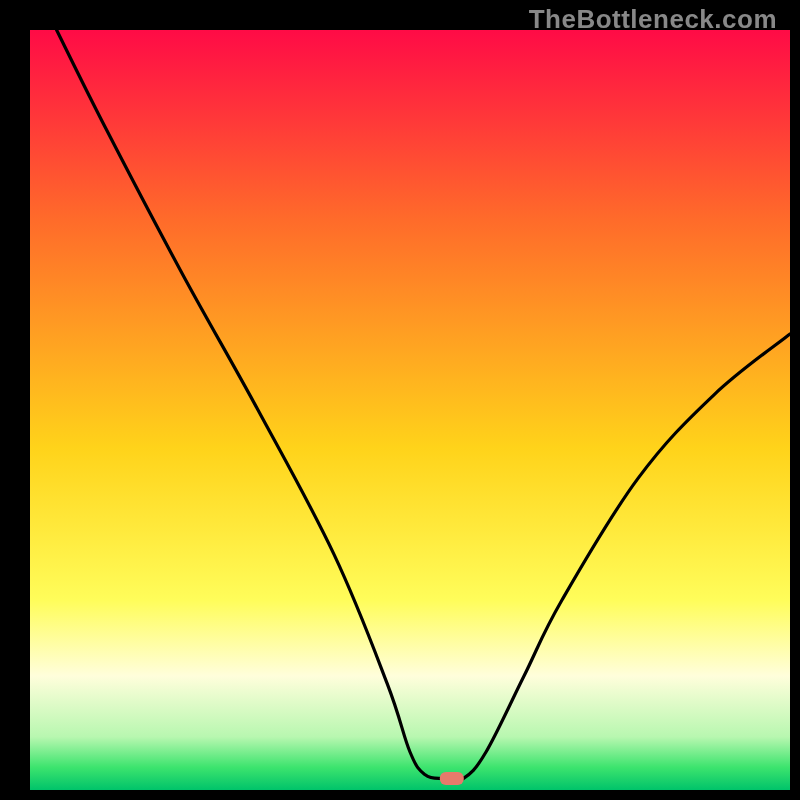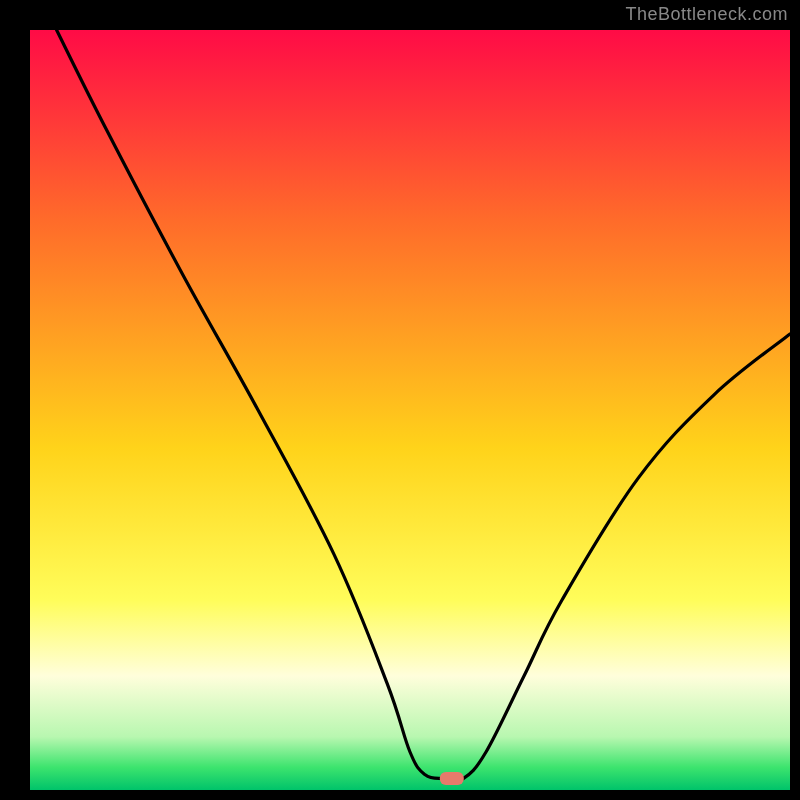--- a/index.html
+++ b/index.html
@@ -12,24 +12,24 @@
   }
   .frame {
     position: relative;
     width: 800px;
     height: 800px;
     background: #000;
   }
   .watermark {
     position: absolute;
     top: 4px;
-    right: 12px;
+    right: 23px;
     font-family: Arial, Helvetica, sans-serif;
-    font-size: 18px;
-    font-weight: 400;
+    font-size: 26px;
+    font-weight: 700;
     color: #888888;
     letter-spacing: 0.5px;
     z-index: 5;
   }
   svg {
     position: absolute;
     top: 0;
     left: 0;
   }
 </style>

